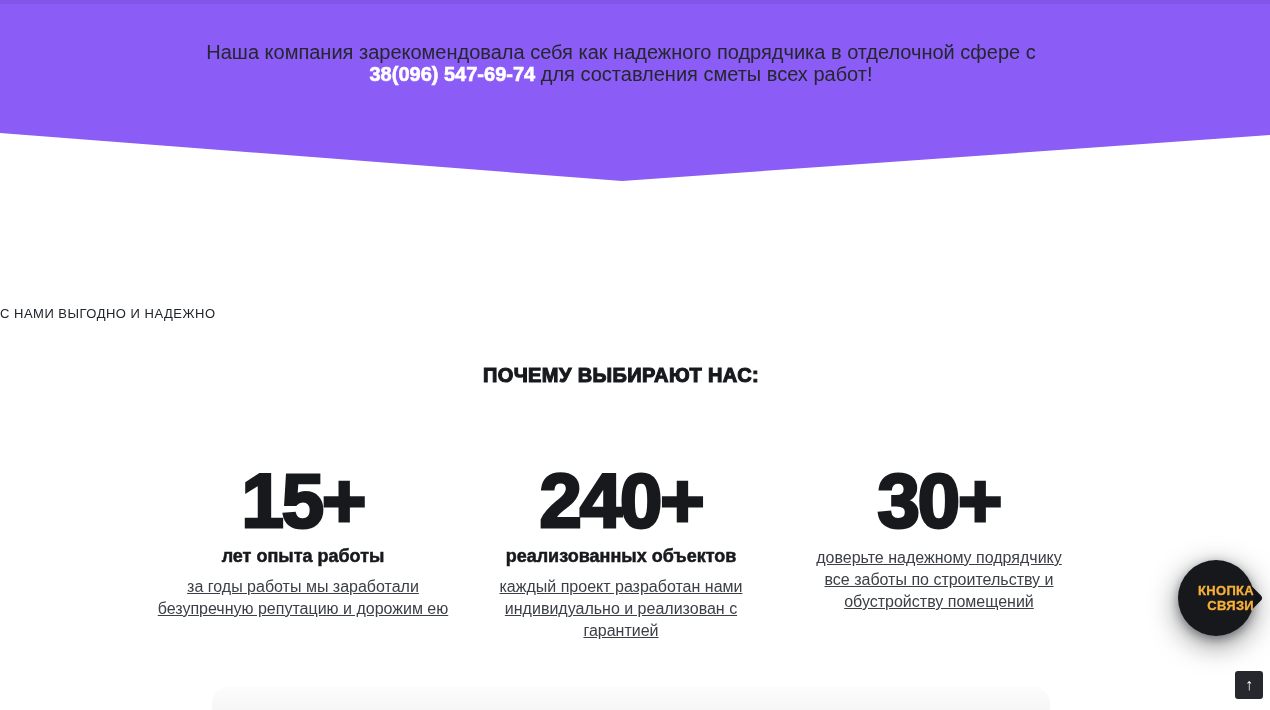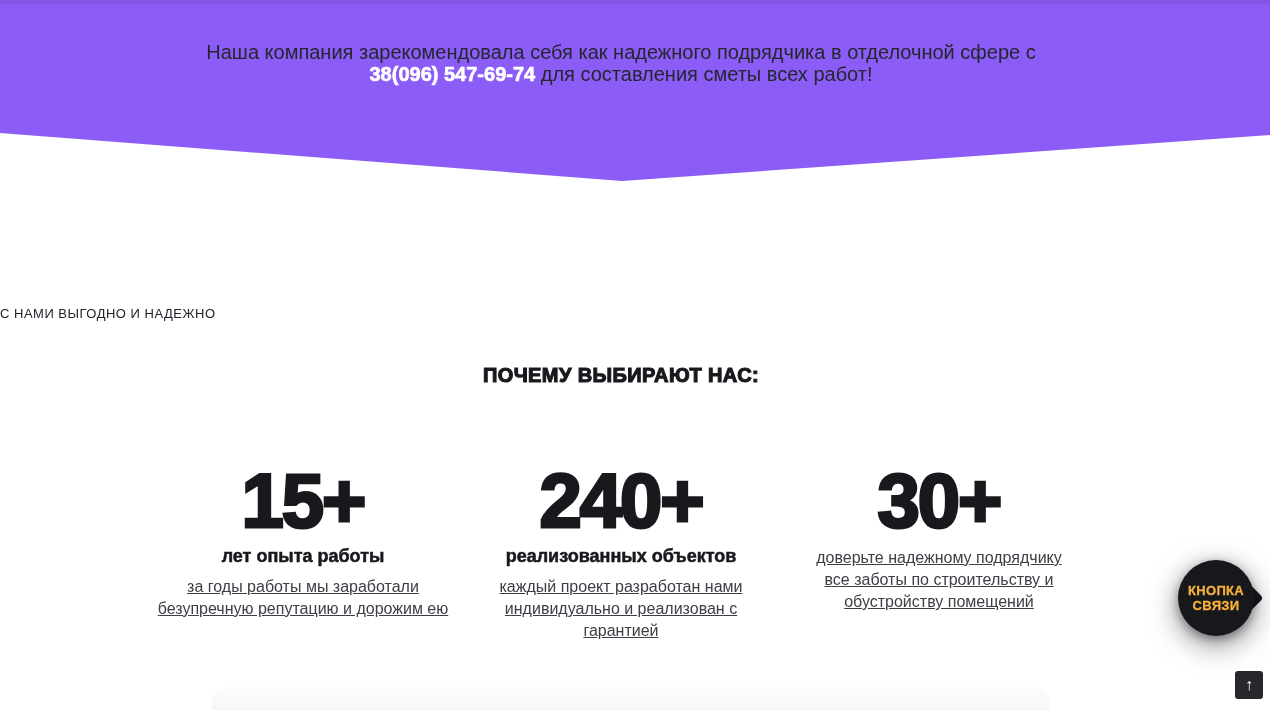--- a/index.html
+++ b/index.html
@@ -64,21 +64,21 @@
 
   
   .bubble-tail {
     position:absolute; left:1237px; top:587px; width:22px; height:22px;
     background:#17181C; transform:rotate(45deg); border-radius:4px; z-index:4;
   }
   .contact-bubble {
     position:absolute; left:1178px; top:560px; width:76px; height:76px;
     border-radius:50%; background:#17181C; z-index:5;
     box-shadow:0 8px 28px rgba(10,11,15,0.5), 0 3px 10px rgba(10,11,15,0.35);
-    display:flex; flex-direction:column; align-items:center; justify-content:center;
+    display:flex; flex-direction:column; align-items:flex-end; justify-content:center;
     cursor:pointer; border:none;
   }
   .bubble-line {
     font-size:13px; font-weight:bold; line-height:15px; letter-spacing:0.3px;
     color:#F7B139; -webkit-text-stroke:0.3px #F7B139;
   }
 
   
   .scroll-top {
     position:absolute; left:1235px; top:671px; width:28px; height:28px;

